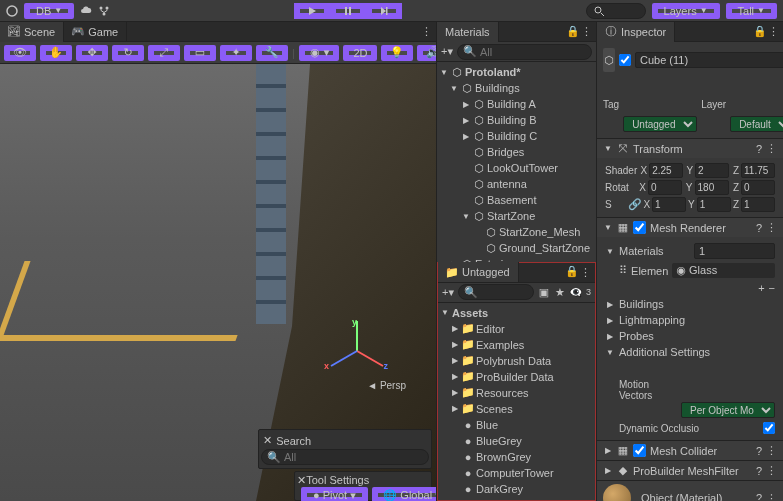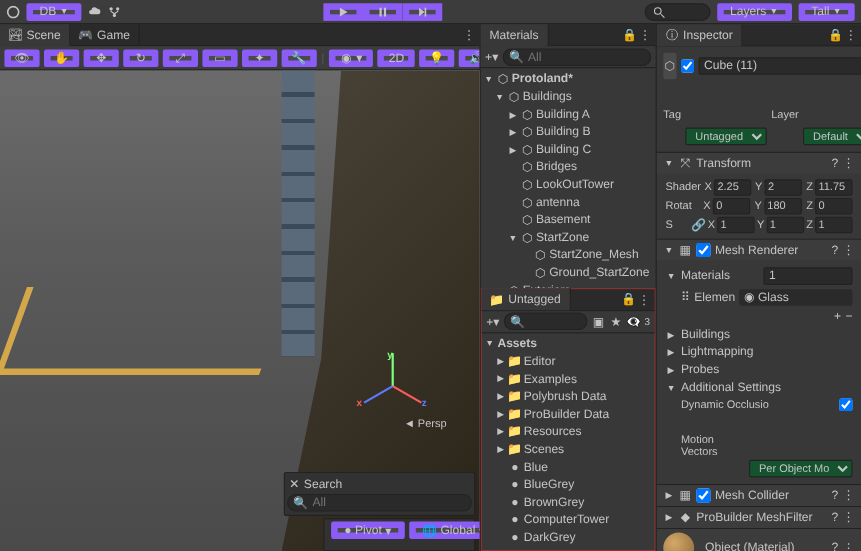--- a/index.html
+++ b/index.html
@@ -224,20 +224,21 @@
         <div class="hdr">
             <span>✕</span>
             <span>Search</span>
           </div>
         <div class="search" style="width:auto">
             <span class="ico">🔍</span>
             <input placeholder="All" style="">
           </div>
       </div>
       <div class="tool-settings">
+        <div class="hdr"><span>✕</span><span>Tool Settings</span></div>
         <div style="display:flex;gap:4px;padding:0 4px">
           <div class="btn">●<span>Pivot</span>▾</div>
           <div class="btn">🌐<span>Global</span>▾</div>
         </div>
       </div>
     </div>
   </div>
 
   <div class="col-hier">
     <div class="tabbar">
@@ -516,26 +517,26 @@
           </div>
         <div class="insp-row">
             <span class="fold">▶</span>
             <span>Probes</span>
           </div>
         <div class="insp-row">
             <span class="fold">▼</span>
             <span>Additional Settings</span>
           </div>
         <div class="insp-row" style="padding-left:14px">
+            <span style="flex:1;font-size:10px">Motion Vectors</span>
+            <select><option>Per Object Mo</option></select>
+          </div>
+        <div class="insp-row" style="padding-left:14px">
             <span style="flex:1;font-size:10px">Dynamic Occlusio</span>
             <input type="checkbox" checked="" style="">
-          </div>
-        <div class="insp-row" style="padding-left:14px">
-            <span style="flex:1;font-size:10px">Motion Vectors</span>
-            <select><option>Per Object Mo</option></select>
           </div>
       </div>
     </div>
 
     <div class="component">
       <div class="comp-hdr">
           <span class="fold">▶</span>
           <span class="ico">▦</span>
           <input type="checkbox" checked="" style="">
           <span class="title">Mesh Collider</span>

